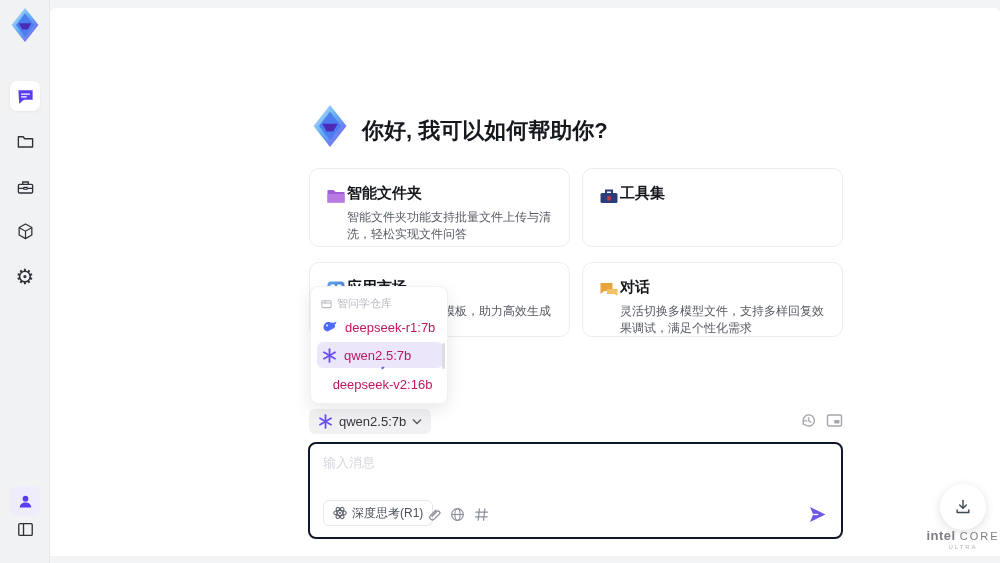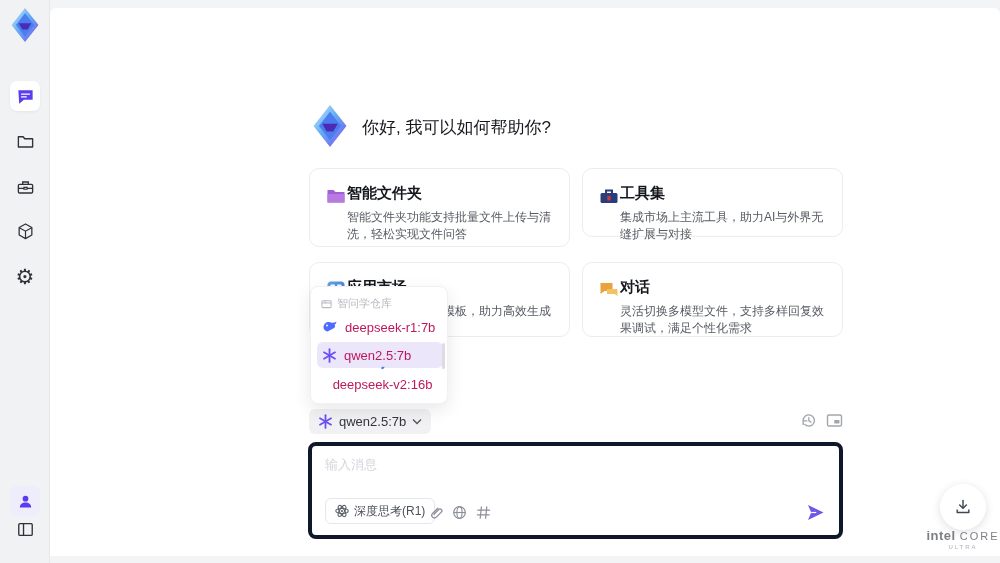--- a/index.html
+++ b/index.html
@@ -12,21 +12,21 @@
   .side-item { position:absolute; left:10px; width:30px; height:30px; display:flex; align-items:center; justify-content:center; border-radius:7px; cursor:pointer; }
   .side-item.active { background:#ffffff; box-shadow:0 1px 3px rgba(0,0,0,.06); }
   .side-item.accountbg { background:#efecfc; }
   .gear-glyph { font-family:"DejaVu Sans",sans-serif; font-size:21px; color:#2f3237; line-height:1; }
 
   
   .main { position:absolute; left:50px; top:8px; right:0; bottom:7px; background:#ffffff; border-radius:6px 6px 0 0; }
 
   
   .greet-logo { position:absolute; left:258px; top:96px; width:44px; height:44px; }
-  .greet-title { position:absolute; left:312px; top:108px; font-size:17px; font-weight:normal; color:#15181d; }
+  .greet-title { position:absolute; left:312px; top:108px; font-size:22px; font-weight:bold; color:#15181d; }
 
   
   .card { position:absolute; width:261px; background:#fff; border:1px solid #ededef; border-radius:10px; cursor:pointer; }
   .card .c-icon { position:absolute; left:16px; top:17px; width:20px; height:20px; }
   .card .c-title { position:absolute; left:37px; top:15px; font-size:15px; font-weight:bold; color:#15181d; }
   .card .c-desc { position:absolute; left:37px; top:40px; right:12px; font-size:12px; line-height:17px; color:#565b63; }
 
   
   .dropdown { position:absolute; left:260px; top:278px; width:138px; height:118px; background:#fff; border:1px solid #f1f1f3; border-radius:8px; box-shadow:0 6px 18px rgba(0,0,0,.09); z-index:10; }
   .dd-header { position:absolute; left:10px; top:9px; display:flex; align-items:center; gap:5px; font-size:11px; color:#b7bac1; }
@@ -34,21 +34,21 @@
   .dd-item.selected { background:#ece6fb; }
   .dd-scrollbar { position:absolute; right:2px; top:56px; width:3px; height:26px; background:#dddde1; border-radius:2px; }
 
   
   .model-pill { position:absolute; left:259px; top:401px; height:25px; padding:0 9px; display:flex; align-items:center; gap:6px; background:#f1f1f4; border-radius:6px; font-size:13px; color:#33373d; cursor:pointer; }
 
   .top-right-icons { position:absolute; left:750px; top:404px; display:flex; gap:9px; }
   .tr-icon { width:17px; height:17px; cursor:pointer; }
 
   
-  .composer { position:absolute; left:258px; top:434px; width:535px; height:97px; background:#fff; border:4px solid #0f172a; border-radius:8px; }
+  .composer { position:absolute; left:258px; top:434px; width:535px; height:97px; background:#fff; border:2px solid #0f172a; border-radius:8px; }
   .composer textarea { position:absolute; left:13px; top:10px; width:505px; height:40px; border:none; outline:none; resize:none; font-family:inherit; font-size:13px; color:#33373d; background:transparent; }
   .composer textarea::placeholder { color:#d3d6dc; }
   .deep-pill { position:absolute; left:13px; bottom:11px; height:24px; padding:12px 9px; display:flex; align-items:center; gap:5px; border:1px solid #e7e7ea; border-radius:6px; font-size:12px; color:#4b505a; cursor:pointer; background:#fff; }
   .comp-icons { position:absolute; left:116px; bottom:15px; display:flex; gap:9px; }
   .comp-icon { width:15px; height:15px; cursor:pointer; }
   .send-btn { position:absolute; right:14px; bottom:13px; width:19px; height:19px; cursor:pointer; }
 
   
   .fab { position:absolute; left:940px; top:484px; width:46px; height:46px; background:#fff; border-radius:50%; box-shadow:0 2px 10px rgba(0,0,0,.13); display:flex; align-items:center; justify-content:center; cursor:pointer; z-index:6; }
   .intel-badge { position:absolute; left:922px; top:528px; width:82px; text-align:center; z-index:6; }
@@ -78,28 +78,27 @@
 
   <div class="card" style="left:259px; top:160px; height:79px;">
     <svg class="c-icon" viewBox="0 0 20 20">
       <path d="M1.5 4h6l2 2h9v10.5h-17z" fill="#a15fd6"></path>
       <path d="M1.5 8h17v8.5h-17z" fill="#b77ae0"></path>
     </svg>
     <div class="c-title">智能文件夹</div>
     <div class="c-desc">智能文件夹功能支持批量文件上传与清洗，轻松实现文件问答</div>
   </div>
 
-  <div class="card" style="left:532px; top:160px; height:69px;">
+  <div class="card" style="left:532px; top:160px; height:79px;">
     <svg class="c-icon" viewBox="0 0 20 20">
       <path d="M7 7V4.5h6V7" fill="none" stroke="#2c3b7a" stroke-width="2"></path>
       <rect x="1.5" y="7" width="17" height="10" rx="1.5" fill="#2c3b7a"></rect>
       <rect x="8.3" y="10" width="3.4" height="4.5" rx="0.8" fill="#c63b41"></rect>
     </svg>
     <div class="c-title">工具集</div>
-    <div class="c-desc">集成市场上主流工具，助力AI与外界无缝扩展与对接</div>
   </div>
 
   <div class="card" style="left:259px; top:254px; height:75px;">
     <svg class="c-icon" viewBox="0 0 20 20">
       <defs>
           <linearGradient id="gradB" x1="0" y1="0" x2="1" y2="1">
         <stop offset="0" stop-color="#62a9e8"></stop>
             <stop offset="1" stop-color="#3f6fd0"></stop>
           </linearGradient>
         </defs>

